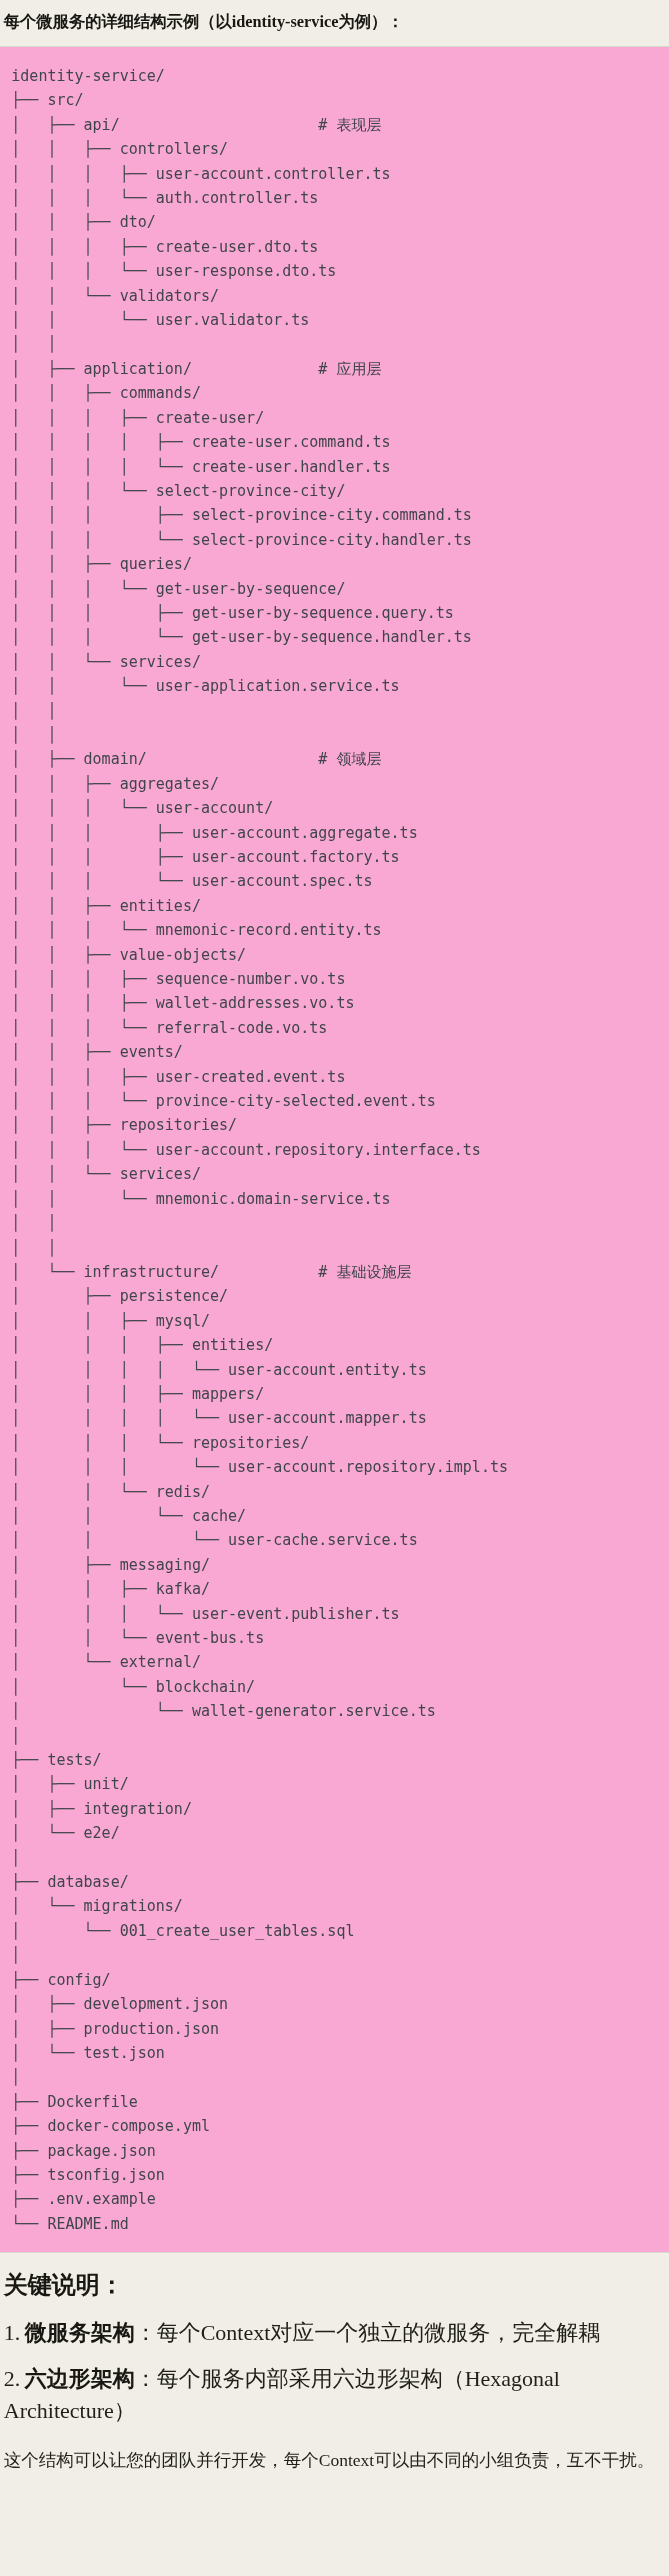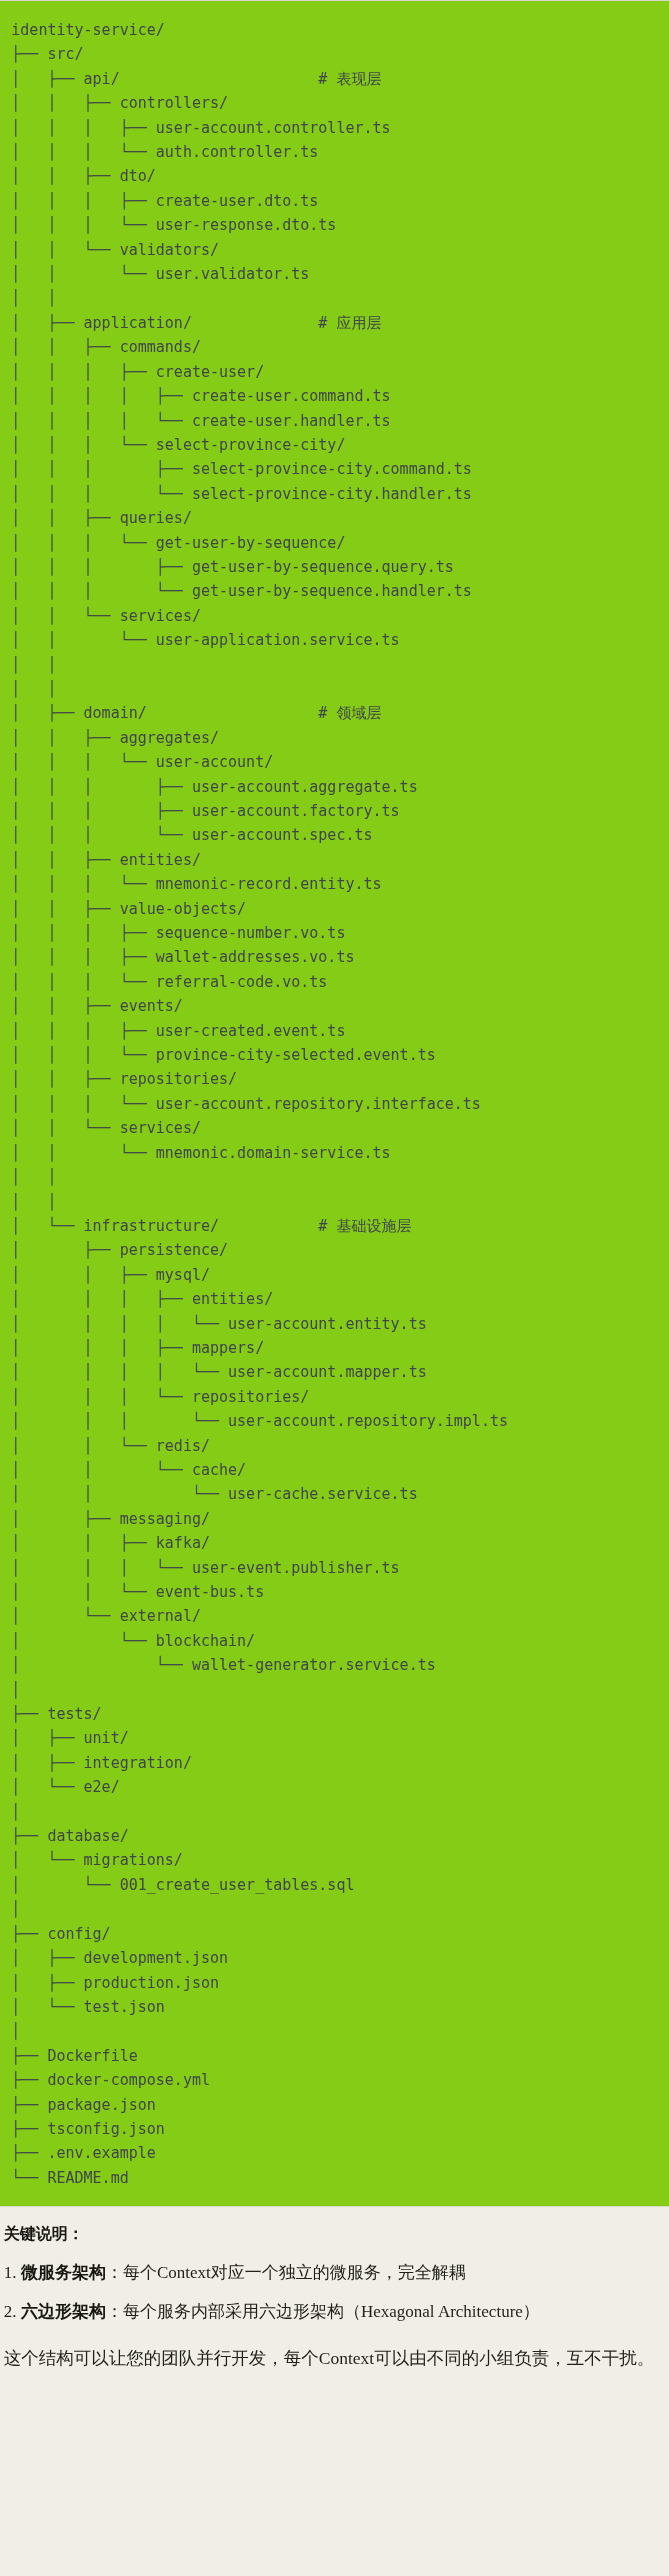--- a/index.html
+++ b/index.html
@@ -21,46 +21,46 @@
   }
   .doc-heading {
     margin: 0;
     font-size: 16.3px;
     line-height: 25px;
     font-weight: 700;
     color: #181712;
     font-family: "Liberation Serif", serif;
   }
   .code-block {
-    background: #84cc16;
+    background: #f9a8d4;
     border-top: 0.6px solid #d9d6cb;
     border-bottom: 0.6px solid #d9d6cb;
     padding: 17px 11.3px 15.6px 11.3px;
   }
   .code-block pre {
     margin: 0;
     font-family: "DejaVu Sans Mono", "Liberation Mono", monospace;
     font-size: 15px;
     line-height: 24.4px;
     color: #40454b;
     white-space: pre;
   }
   .notes {
     padding: 17.5px 3.8px 12.5px 3.8px;
   }
   .notes-heading {
     margin: 0 0 15.6px 0;
-    font-size: 16px;
+    font-size: 24px;
     line-height: 1.3;
     font-weight: 700;
     color: #181712;
   }
   .note-item {
     margin: 0 0 15px 0;
-    font-size: 17px;
+    font-size: 22px;
     line-height: 1.42;
     color: #201f1a;
   }
   .note-item .num {
     margin-right: 4.4px;
   }
   .note-item .label {
     font-weight: 700;
     color: #181712;
   }
@@ -69,20 +69,23 @@
     font-size: 17.5px;
     line-height: 1.45;
     color: #201f1a;
   }
 </style>
 </head>
 <body>
 
 <div class="page">
 
+  <div class="doc-header">
+    <h2 class="doc-heading">每个微服务的详细结构示例（以identity-service为例）：</h2>
+  </div>
 
   <div class="code-block">
     <pre>identity-service/
 ├── src/
 │   ├── api/                      # 表现层
 │   │   ├── controllers/
 │   │   │   ├── user-account.controller.ts
 │   │   │   └── auth.controller.ts
 │   │   ├── dto/
 │   │   │   ├── create-user.dto.ts

